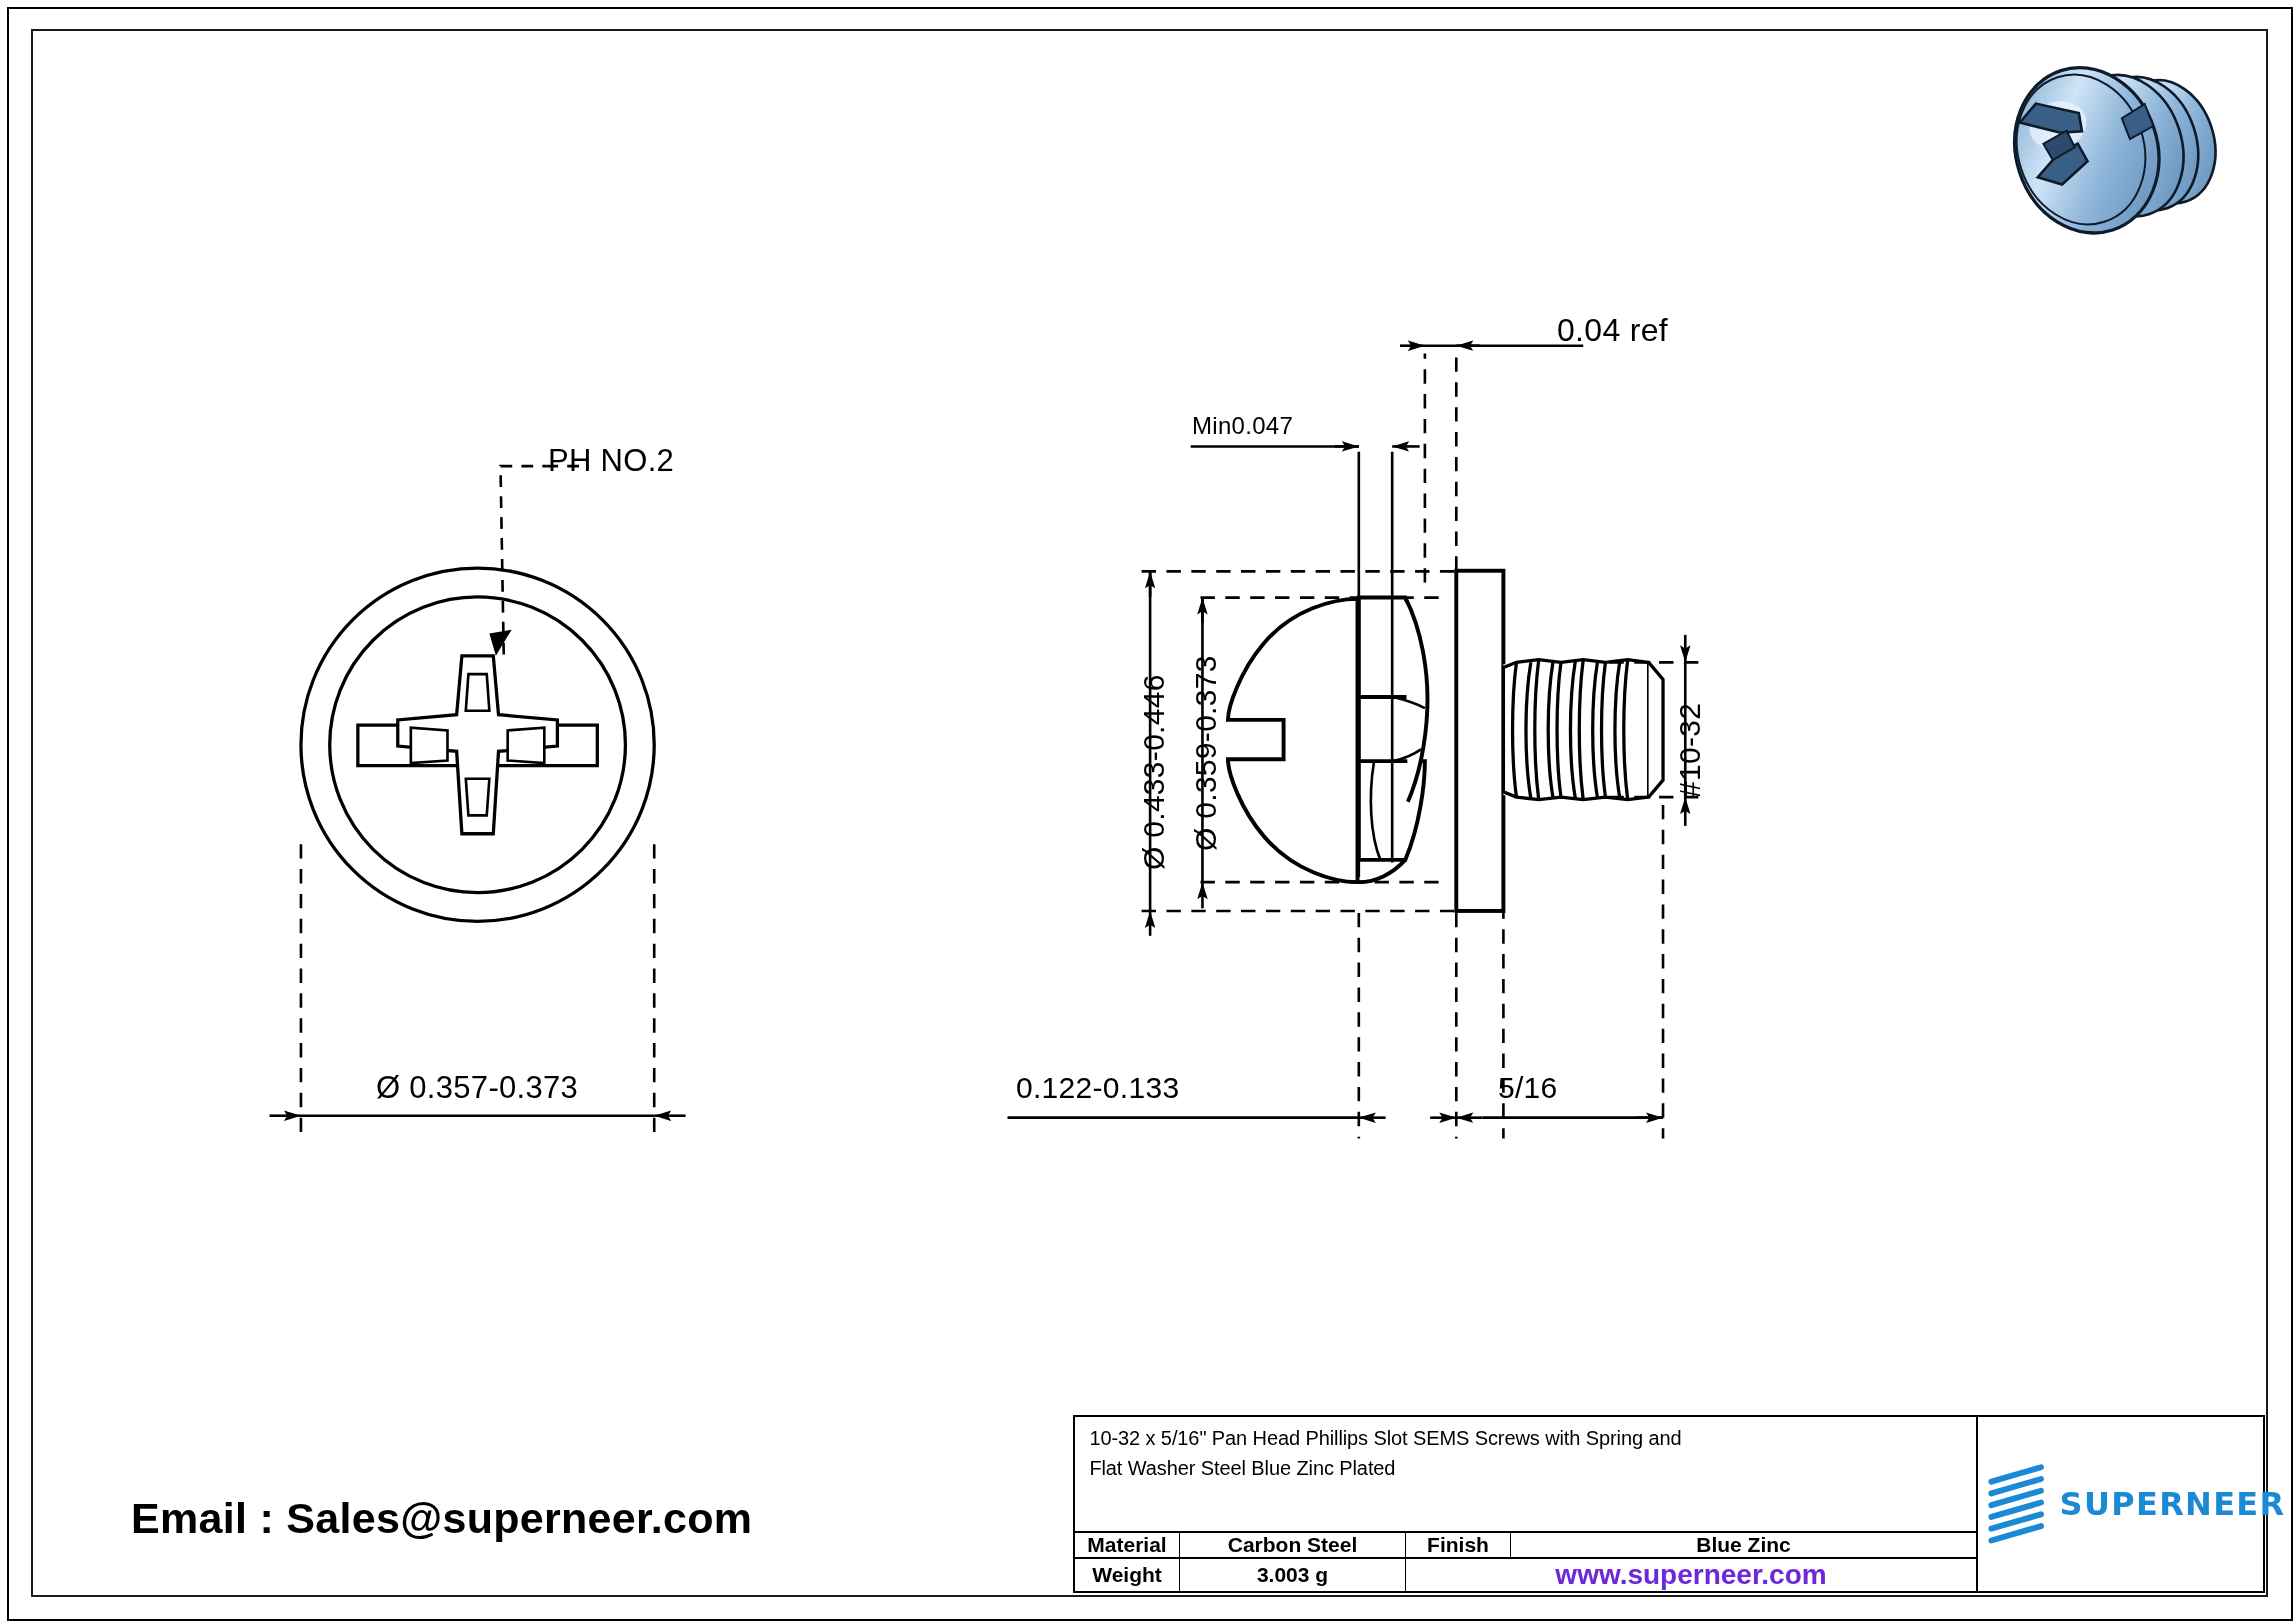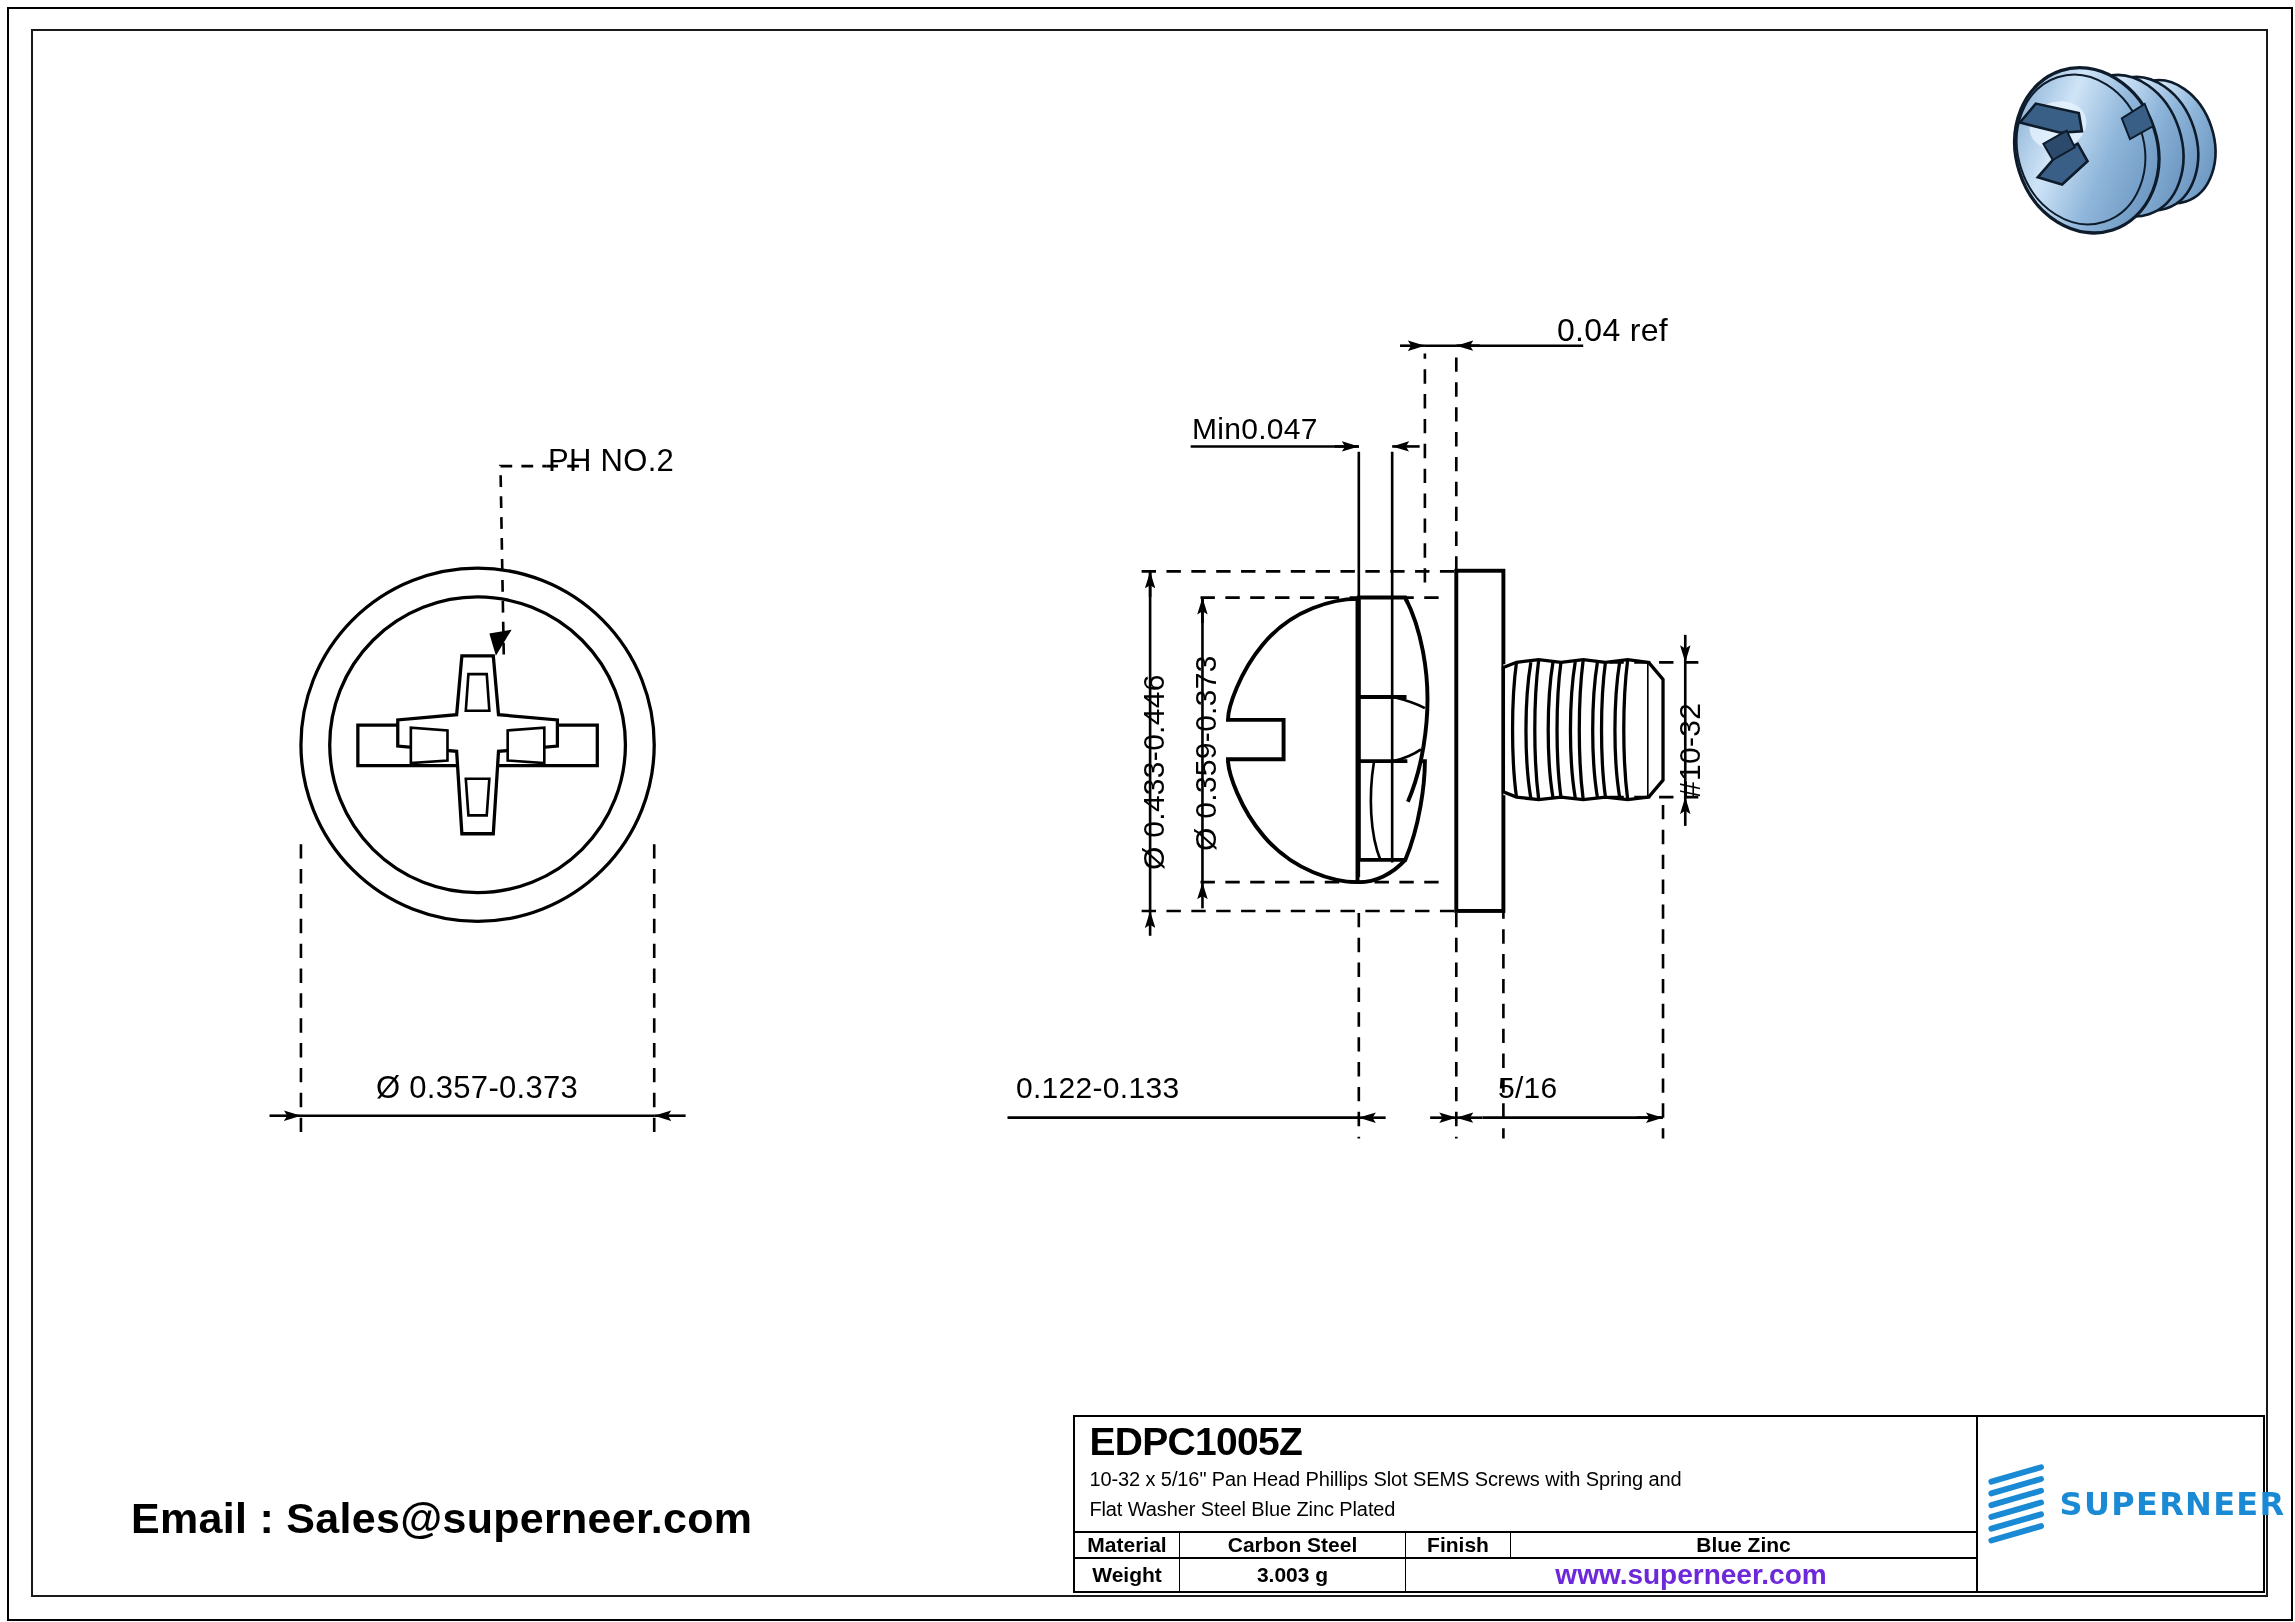--- a/index.html
+++ b/index.html
@@ -200,21 +200,21 @@
       <path d="M2502,1708 L2542,1708" marker-end="url(#ahR)"></path>
     </g>
   </svg>
 
   <div class="dimtext" style="left:548px;top:445px;font-size:31px;">PH NO.2</div>
 
   <div class="dimtext" style="left:376px;top:1072px;font-size:31px;">Ø 0.357-0.373</div>
 
   <div class="dimtext" style="left:1557px;top:314px;font-size:32px;">0.04 ref</div>
 
-  <div class="dimtext" style="left:1192px;top:414px;font-size:30px;">Min0.047</div>
+  <div class="dimtext" style="left:1192px;top:414px;font-size:24px;">Min0.047</div>
 
   <div class="dimtext rot" style="left:1139px;top:870px;font-size:30px;">Ø 0.433-0.446</div>
 
   <div class="dimtext rot" style="left:1191px;top:851px;font-size:30px;">Ø 0.359-0.373</div>
 
   <div class="dimtext rot" style="left:1675px;top:798px;font-size:30px;">#10-32</div>
 
   <div class="dimtext" style="left:1016px;top:1073px;font-size:30px;">0.122-0.133</div>
 
   <div class="dimtext" style="left:1498px;top:1073px;font-size:30px;">5/16</div>
@@ -238,21 +238,20 @@
 
       <path d="M246,150 L286,140 L288,176 L248,184 Z" fill="#3a5f86" stroke="#0d1b2a" stroke-width="3"></path>
     </g>
   </svg>
 
   <div class="emailtext">Email : Sales@superneer.com</div>
 
   <div id="titleblock">
     <div id="tb-left">
       <div id="tb-desc">
-        <div id="tb-part">EDPC1005Z</div>
         <div id="tb-sub">10-32 x 5/16" Pan Head Phillips Slot SEMS Screws with Spring and</div>
         <div id="tb-sub">Flat Washer Steel Blue Zinc Plated</div>
       </div>
       <div class="tb-row top">
         <div class="tb-cell c-label">Material</div>
         <div class="tb-cell c-val">Carbon Steel</div>
         <div class="tb-cell c-label2">Finish</div>
         <div class="tb-cell c-val2">Blue Zinc</div>
       </div>
       <div class="tb-row">

